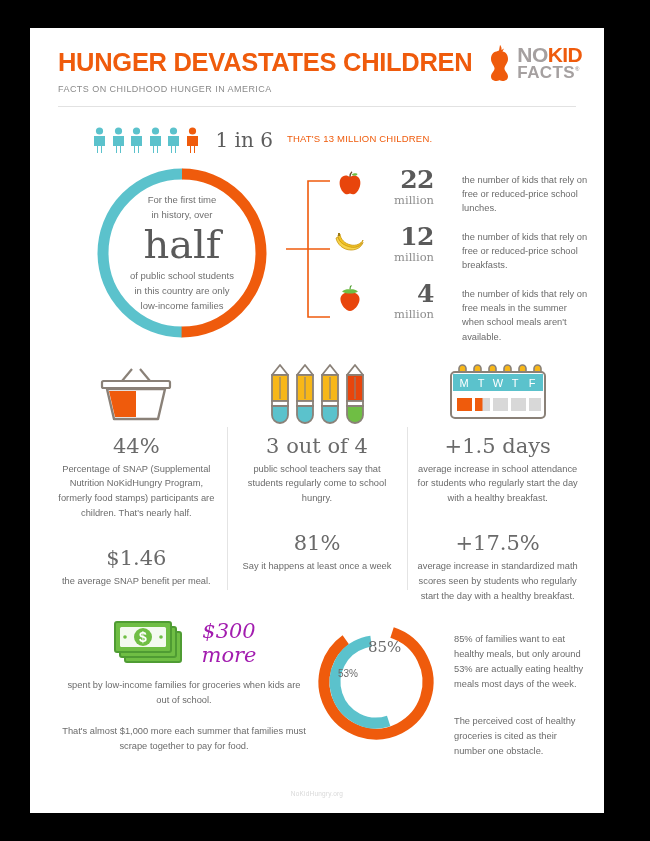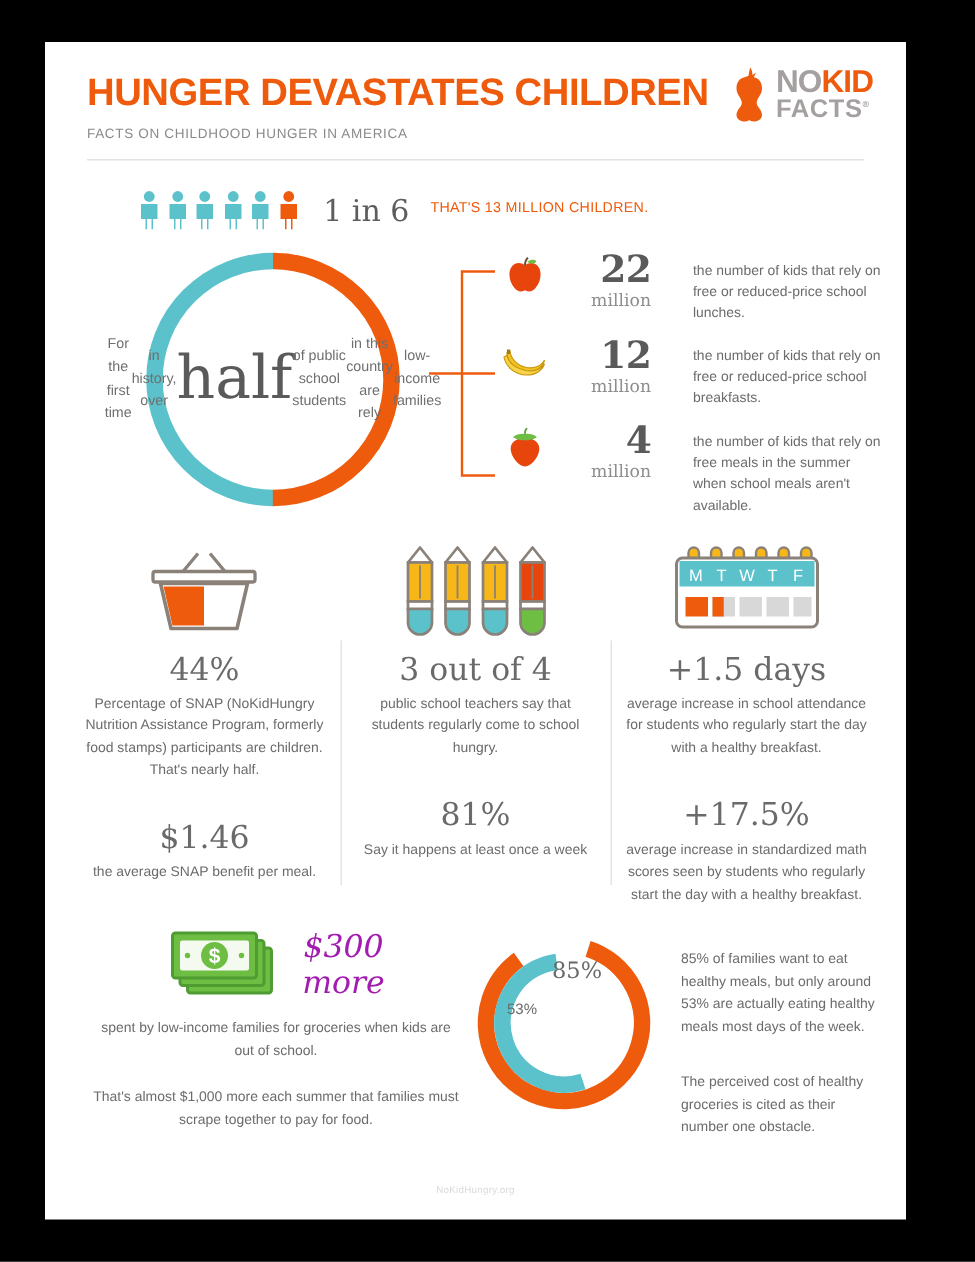--- a/index.html
+++ b/index.html
@@ -62,21 +62,21 @@
   }
   .oneinsix-cap { font-size: 9.5px; color: #7b7b7b; letter-spacing: 0.3px; line-height: 1.5; }
   .oneinsix-cap .strong { color: #ef5b0c; font-weight: normal; letter-spacing: 0.2px; text-align: right; }
 
   
   .row-half { position: relative; height: 186px; margin-top: 10px; }
   .donut1 { position: absolute; left: 62px; top: 0; width: 180px; height: 180px; }
   .donut1-text {
     position: absolute; left: 62px; top: 0;
     width: 180px; height: 180px;
-    display: flex; flex-direction: row;
+    display: flex; flex-direction: column;
     align-items: center; justify-content: center;
     text-align: center; color: #6f6f6f;
   }
   .d1-top { font-size: 9.5px; line-height: 1.6; }
   .d1-big {
     font-family: "DejaVu Serif", serif;
     font-size: 40px; color: #5a5a5a;
     line-height: 1.05; margin: 1px 0 3px 0; font-weight: normal;
   }
   .d1-bot { font-size: 9.5px; line-height: 1.6; }
@@ -193,21 +193,21 @@
   <div class="row-half">
     <svg class="donut1" viewBox="0 0 180 180">
       <circle cx="90" cy="90" r="79" fill="none" stroke="#5bc2cc" stroke-width="11" stroke-dasharray="248.2 496.4" transform="rotate(90 90 90)"></circle>
       <circle cx="90" cy="90" r="79" fill="none" stroke="#ef5b0c" stroke-width="11" stroke-dasharray="248.2 496.4" transform="rotate(-90 90 90)"></circle>
     </svg>
     <div class="donut1-text">
       <div class="d1-top">For the first time</div>
       <div class="d1-top">in history, over</div>
       <div class="d1-big">half</div>
       <div class="d1-bot">of public school students</div>
-      <div class="d1-bot">in this country are rely</div>
+      <div class="d1-bot">in this country are only</div>
       <div class="d1-bot">low-income families</div>
     </div>
 
     <svg class="bracket" viewBox="0 0 46 140">
       <path d="M44 2 H22 V138 H44" fill="none" stroke="#ef5b0c" stroke-width="1.6"></path>
       <path d="M0 70 H44" fill="none" stroke="#ef5b0c" stroke-width="1.6"></path>
     </svg>
 
     <div class="foodlist">
 
@@ -264,21 +264,21 @@
     <div class="col3">
       <div class="col-ico">
         <svg width="80" height="58" viewBox="0 0 80 58">
           <path d="M26 14 L36 2 M54 14 L44 2" stroke="#8a8178" stroke-width="2.2" fill="none"></path>
           <rect x="6" y="14" width="68" height="7" rx="1.5" fill="#fff" stroke="#8a8178" stroke-width="2.2"></rect>
           <path d="M11 22 L18 52 H62 L69 22 Z" fill="#fff" stroke="#8a8178" stroke-width="2.4" stroke-linejoin="round"></path>
           <path d="M13 24 L19 50 H40 V24 Z" fill="#ef5b0c"></path>
         </svg>
       </div>
       <div class="stat-big">44%</div>
-      <div class="stat-cap">Percentage of SNAP (NoKidHungry Nutrition Assistance Program, formerly food stamps) participants are children. That's nearly half.</div>
+      <div class="stat-cap">Percentage of SNAP (Supplemental Nutrition NoKidHungry Program, formerly food stamps) participants are children. That's nearly half.</div>
       <div class="stat-gap"></div>
       <div class="stat-big">$1.46</div>
       <div class="stat-cap">the average SNAP benefit per meal.</div>
     </div>
 
     <div class="col3">
       <div class="col-ico">
         <svg width="96" height="62" viewBox="0 0 96 62">
           <g>
             <path d="M3 12 L11 2 L19 12 Z" fill="#fff" stroke="#8a8178" stroke-width="1.8" stroke-linejoin="round"></path>

